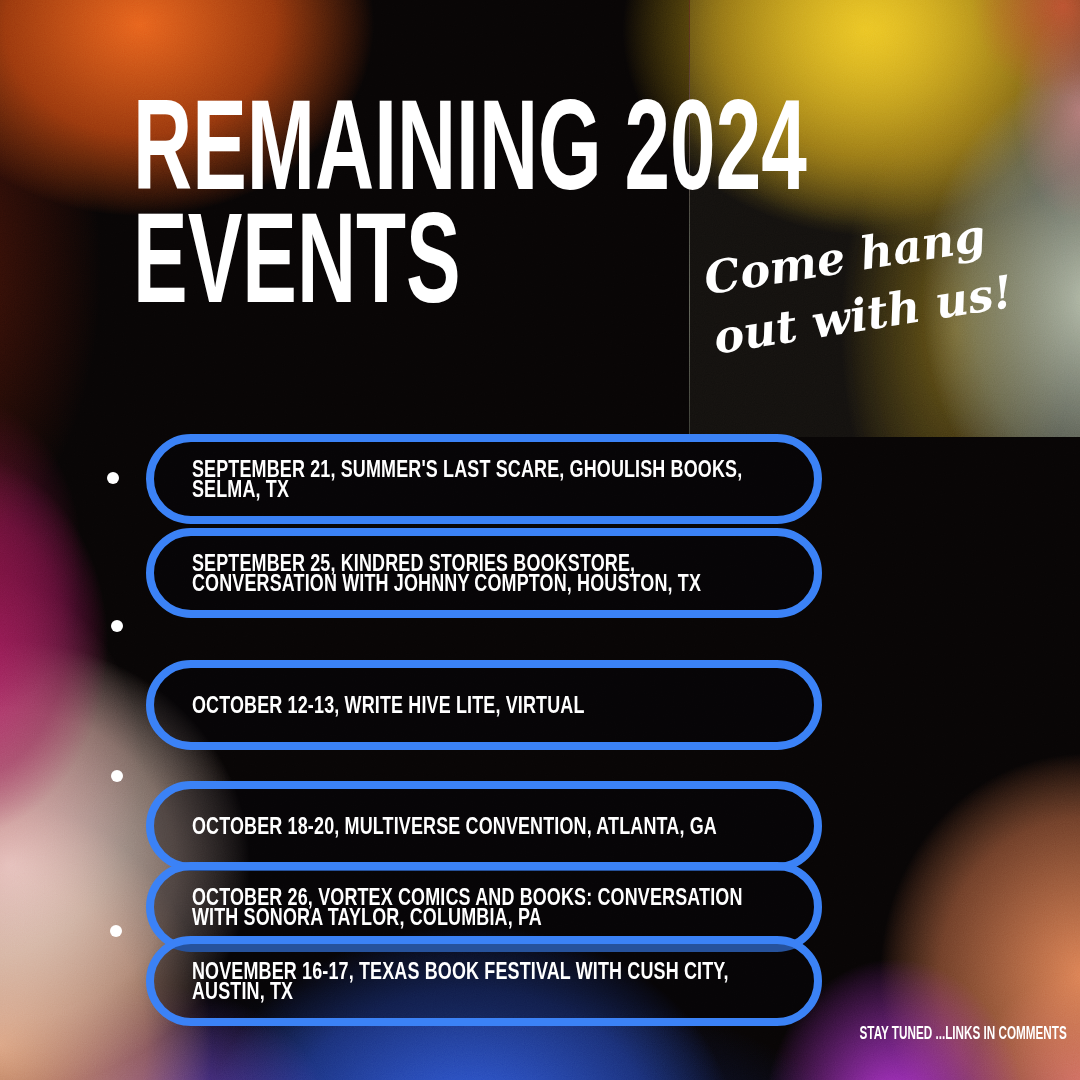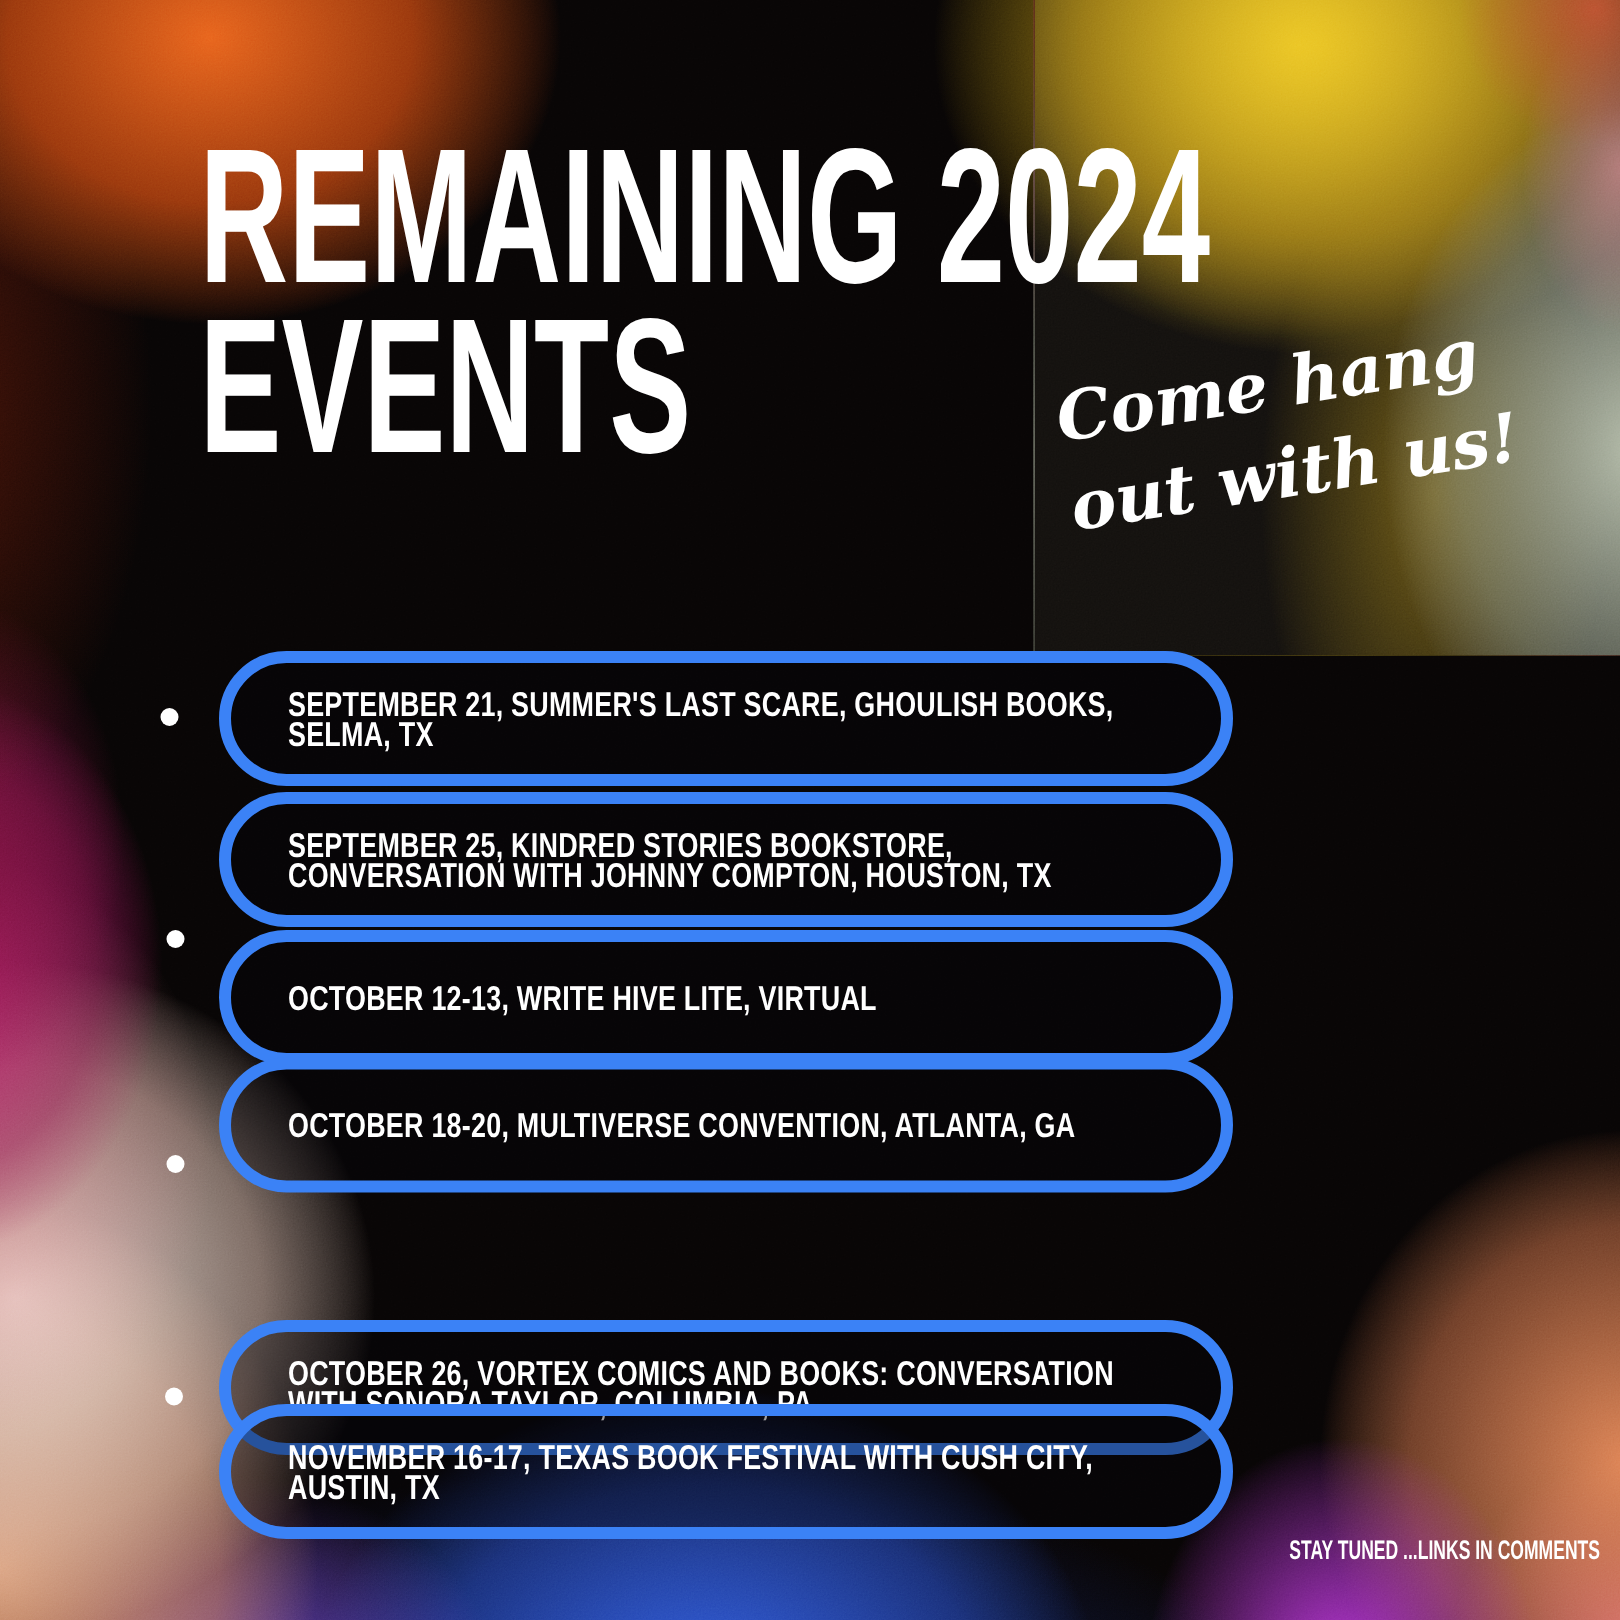--- a/index.html
+++ b/index.html
@@ -122,23 +122,23 @@
     border: 8px solid #3b82f6;
     border-radius: 46px;
     background: rgba(4,4,10,0.38);
     display: flex;
     align-items: center;
     padding-left: 38px;
     overflow: hidden;
   }
   .pill:nth-child(1) { top: 434px; }
   .pill:nth-child(2) { top: 528px; }
-  .pill:nth-child(3) { top: 620px; }
-  .pill:nth-child(4) { top: 705px; }
-  .pill:nth-child(5) { top: 880px; }
+  .pill:nth-child(3) { top: 660px; }
+  .pill:nth-child(4) { top: 781px; }
+  .pill:nth-child(5) { top: 862px; }
   .pill:nth-child(6) { top: 936px; }
 
   .pill-text {
     color: #ffffff;
     font-weight: 700;
     font-size: 23px;
     line-height: 20.5px;
     letter-spacing: 0.2px;
     white-space: pre;
     transform: scaleX(0.78);

